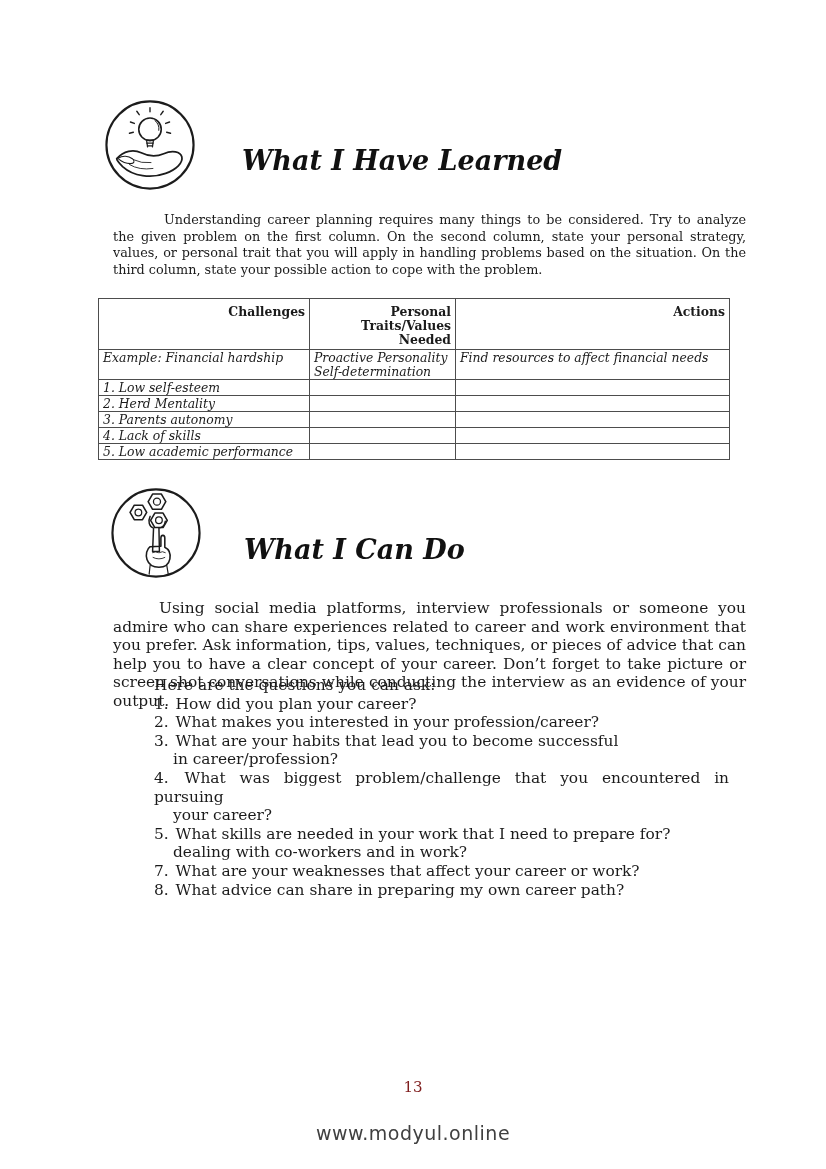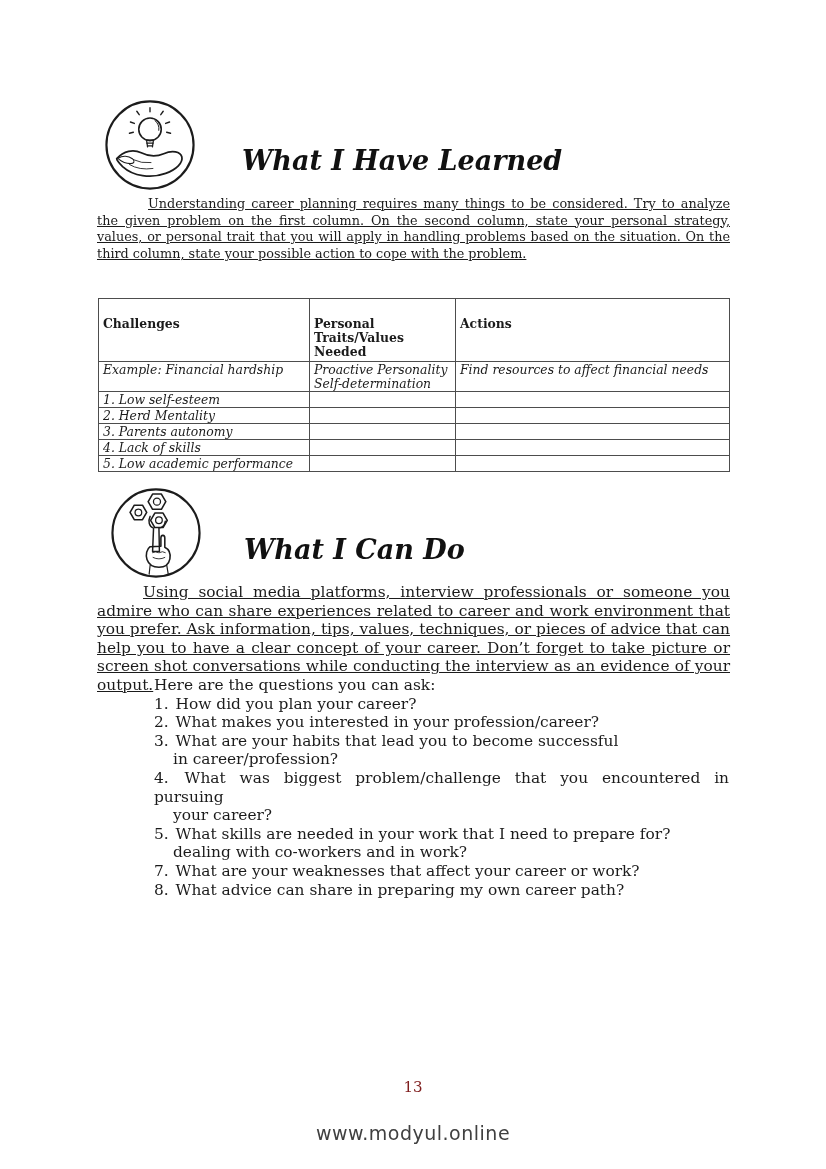--- a/index.html
+++ b/index.html
@@ -25,40 +25,40 @@
     font-size: 27px; line-height: 30px;
     margin: 16px; color: #111;
     white-space: nowrap;
   }
   #sec1-title { position: absolute; left: 226px; top: 130px; }
   #sec2-title { position: absolute; left: 228px; top: 519px; }
 
   
   .para {
     position: absolute; left: 97px; width: 633px;
-    text-align: justify; margin: 0; text-decoration: underline;
+    text-align: justify; margin: 16px;
   }
   #para1 { top: 196px; font-size: 12.8px; line-height: 16.6px; text-indent: 51px; }
   #para2 { top: 583px; font-size: 15.4px; line-height: 18.6px; text-indent: 46px; }
 
   
   #challenges-table {
     position: absolute; top: 298px; left: 98px;
     width: 631px; border-collapse: collapse;
     font-size: 12.4px; table-layout: fixed;
   }
   #challenges-table th, #challenges-table td {
     border: 1px solid #4d4d4d;
     padding: 1px 4px 0 4px;
     line-height: 14px;
     vertical-align: top;
     white-space: pre-line;
     overflow: hidden;
   }
-  #challenges-table th { font-weight: bold; text-align: left; padding-top: 18px; padding-bottom: 2px; }
+  #challenges-table th { font-weight: bold; text-align: right; padding-top: 6px; padding-bottom: 2px; }
   #challenges-table td { height: 15px; text-align: left; font-style: italic; }
   #challenges-table col:nth-child(1) { width: 211px; }
   #challenges-table col:nth-child(2) { width: 146px; }
   #challenges-table col:nth-child(3) { width: 274px; }
 
   
   #questions-block {
     position: absolute; top: 676px; left: 140px; width: 589px;
     font-size: 15.4px; line-height: 18.6px;
   }

